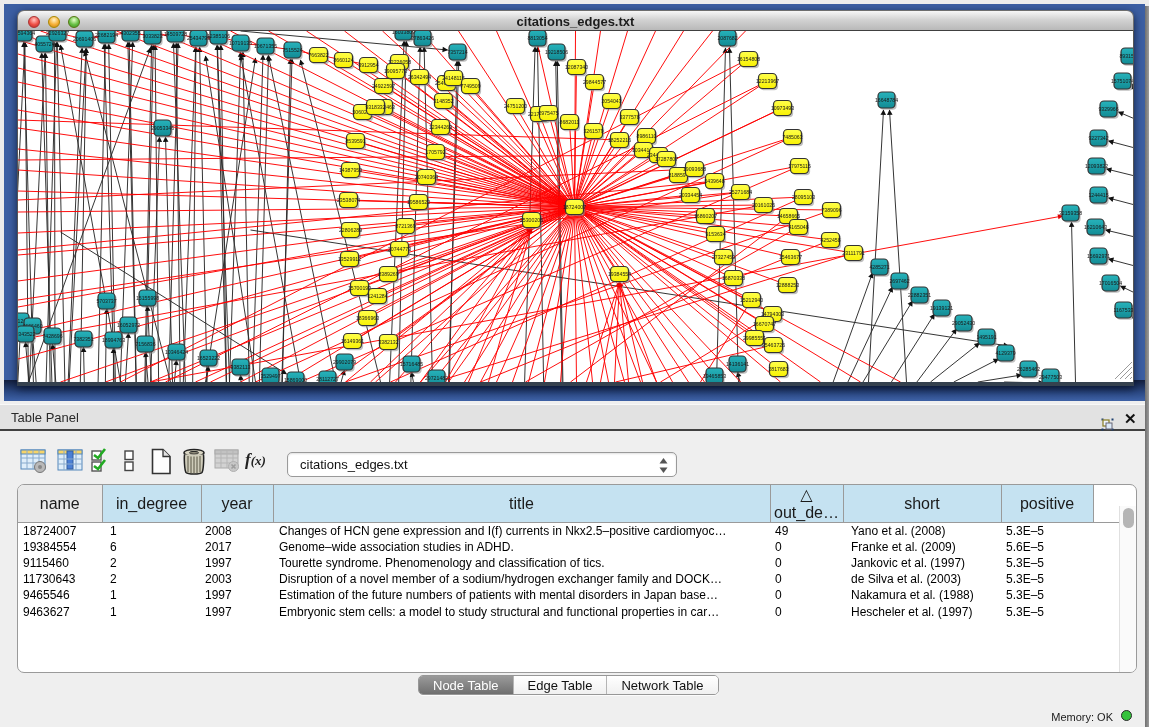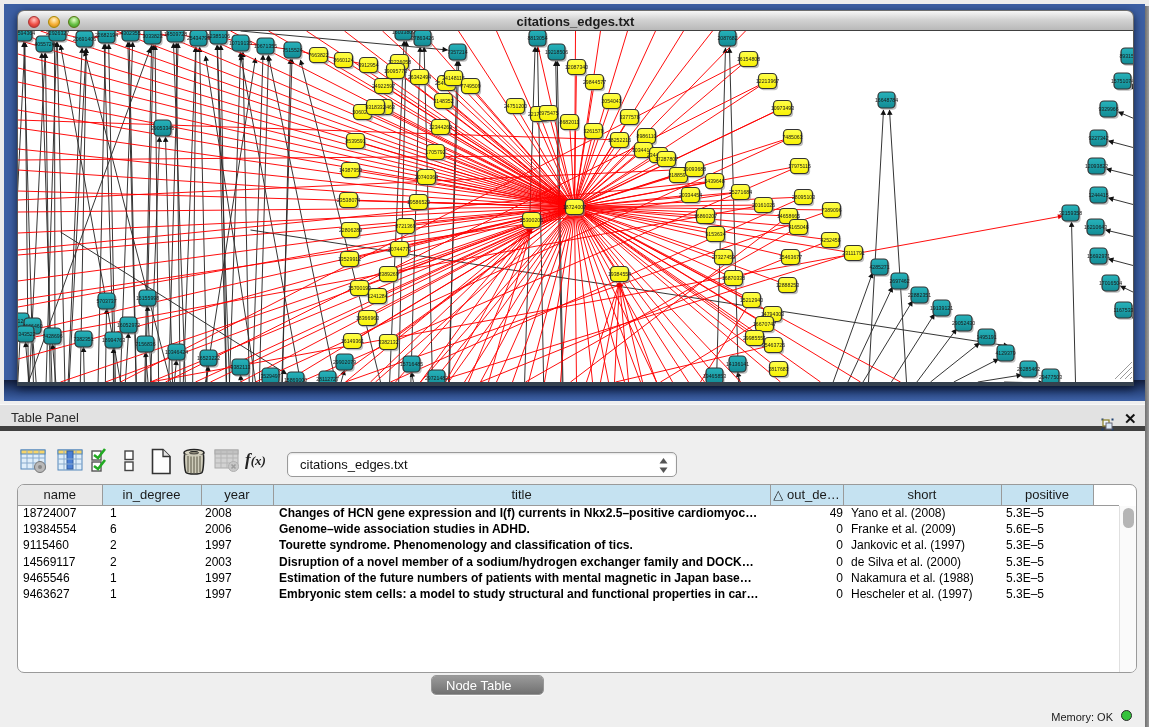--- a/index.html
+++ b/index.html
@@ -17,53 +17,53 @@
 #b1{left:10px;background:radial-gradient(circle at 50% 30%,#ffb3ae 8%,#ee4f45 55%,#b52d26);border:1px solid #a33;}
 #b2{left:30px;background:radial-gradient(circle at 50% 30%,#ffe9b0 8%,#f5af34 55%,#c07d16);border:1px solid #a80;}
 #b3{left:50px;background:radial-gradient(circle at 50% 30%,#d3f5b5 8%,#67c043 55%,#3c8f26);border:1px solid #571;}
 #gcanvas{position:absolute;left:0;top:21px;width:1117px;height:351px;background:#fff;
  border-left:1px solid #555;border-right:1px solid #555;overflow:hidden;}
 #gbot{position:absolute;left:0;top:372px;width:1117px;height:4px;background:#35414e;}
 #rightstrip{position:absolute;left:1145px;top:6px;width:4px;height:721px;
  background:linear-gradient(90deg,#6f6f6f,#9c9c9c);}
 #tpanel{position:absolute;left:0;top:401px;width:1145px;height:326px;background:#efefef;}
 #tphead{position:absolute;left:0;top:3px;width:1145px;height:27px;background:#e2e2e2;
- border-top:1px solid #f8f8f8;border-bottom:5px solid #404040;
+ border-top:1px solid #f8f8f8;border-bottom:2px solid #404040;
  font-size:13px;color:#2a2a2a;line-height:26px;padding-left:11px;}
 #floatic{position:absolute;left:1101px;top:9px;width:13px;height:13px;}
 #closeic{position:absolute;left:1124px;top:7px;width:14px;height:14px;font-size:15px;
  font-weight:bold;color:#111;line-height:14px;}
 #toolbar{position:absolute;left:0;top:31px;width:967px;height:50px;}
 .ic{position:absolute;top:16px;}
 #combo{position:absolute;left:287px;top:20px;width:390px;height:25px;background:#fff;
  border:1px solid #9a9a9a;border-radius:5px;font-size:13px;color:#111;line-height:23px;
  padding-left:12px;box-shadow:inset 0 1px 2px rgba(0,0,0,.12);}
 #combo svg{position:absolute;right:7px;top:4px;}
 #tpane{position:absolute;left:17px;top:83px;width:1120px;height:189px;
  background:#fff;border:1px solid #9a9a9a;border-radius:7px;overflow:hidden;}
 table{border-collapse:collapse;table-layout:fixed;width:1101px;font-size:12px;color:#000;}
 th{height:20px;background:#c5e2f1;border:1px solid #9a9a9a;border-top:none;
- font-weight:normal;font-size:13px;color:#1a1a1a;}
+ font-weight:normal;font-size:16px;color:#1a1a1a;}
 th.c1{background:#e9e9e9;border-left:none;}
 th.c8{background:#fff;border-right:none;}
 td{height:16.2px;overflow:hidden;white-space:nowrap;padding:0;}
 td.c1{padding-left:5px;}
 td.c2{padding-left:8px;}
 td.c3{padding-left:4px;}
-td.c4{padding-left:6px;font-weight:bold;}
-td.c5{padding-left:5px;text-align:right;}
+td.c4{padding-left:6px;}
+td.c5{padding-left:5px;}
 td.c6{padding-left:8px;}
 td.c7{padding-left:5px;}
 #vscroll{position:absolute;left:1101px;top:21px;width:17px;height:166px;
  background:#fafafa;border-left:1px solid #e0e0e0;}
 #vthumb{position:absolute;left:3px;top:2px;width:11px;height:20px;background:#b5b5b5;
  border-radius:6px;}
-#tabs{position:absolute;left:431px;top:274px;height:20px;display:flex;
+#tabs{position:absolute;left:418px;top:274px;height:20px;display:flex;
  border:1px solid #979797;border-radius:5px;overflow:hidden;
- font-size:13px;line-height:19px;box-shadow:0 1px 0 rgba(255,255,255,.8);flex-direction:column;}
+ font-size:13px;line-height:19px;box-shadow:0 1px 0 rgba(255,255,255,.8);}
 .tab{padding:0 14px;background:linear-gradient(#ffffff,#f0f0f0);color:#111;
  border-left:1px solid #b5b5b5;}
 .tab:first-child{border-left:none;background:linear-gradient(#9a9a9a,#6f6f6f);color:#fff;}
 #mem{position:absolute;right:32px;top:310px;font-size:11px;color:#1a1a1a;}
 #memdot{position:absolute;right:13px;top:309px;width:11px;height:11px;border-radius:50%;
  background:#35c33c;border:1.5px solid #2a2a2a;}
 </style></head><body>
 <div id="desktop">
   <div id="gshadow"></div>
   <div id="gwin">
@@ -906,52 +906,52 @@
             <td class="c3">2008</td>
             <td class="c4">Changes of HCN gene expression and I(f) currents in Nkx2.5–positive cardiomyoc…</td>
             <td class="c5">49</td>
             <td class="c6">Yano et al. (2008)</td>
             <td class="c7">5.3E–5</td>
             <td class="c8"></td>
           </tr>
 <tr>
             <td class="c1">19384554</td>
             <td class="c2">6</td>
-            <td class="c3">2006</td>
+            <td class="c3">2017</td>
             <td class="c4">Genome–wide association studies in ADHD.</td>
             <td class="c5">0</td>
             <td class="c6">Franke et al. (2009)</td>
             <td class="c7">5.6E–5</td>
             <td class="c8"></td>
           </tr>
 <tr>
             <td class="c1">9115460</td>
             <td class="c2">2</td>
             <td class="c3">1997</td>
             <td class="c4">Tourette syndrome. Phenomenology and classification of tics.</td>
             <td class="c5">0</td>
             <td class="c6">Jankovic et al. (1997)</td>
             <td class="c7">5.3E–5</td>
             <td class="c8"></td>
           </tr>
 <tr>
-            <td class="c1">14569117</td>
+            <td class="c1">11730643</td>
             <td class="c2">2</td>
             <td class="c3">2003</td>
             <td class="c4">Disruption of a novel member of a sodium/hydrogen exchanger family and DOCK…</td>
             <td class="c5">0</td>
-            <td class="c6">de Silva et al. (2000)</td>
+            <td class="c6">de Silva et al. (2003)</td>
             <td class="c7">5.3E–5</td>
             <td class="c8"></td>
           </tr>
 <tr>
             <td class="c1">9465546</td>
             <td class="c2">1</td>
             <td class="c3">1997</td>
-            <td class="c4">Estimation of the future numbers of patients with mental magnetic in Japan base…</td>
+            <td class="c4">Estimation of the future numbers of patients with mental disorders in Japan base…</td>
             <td class="c5">0</td>
             <td class="c6">Nakamura et al. (1988)</td>
             <td class="c7">5.3E–5</td>
             <td class="c8"></td>
           </tr>
 <tr>
             <td class="c1">9463627</td>
             <td class="c2">1</td>
             <td class="c3">1997</td>
             <td class="c4">Embryonic stem cells: a model to study structural and functional properties in car…</td>

